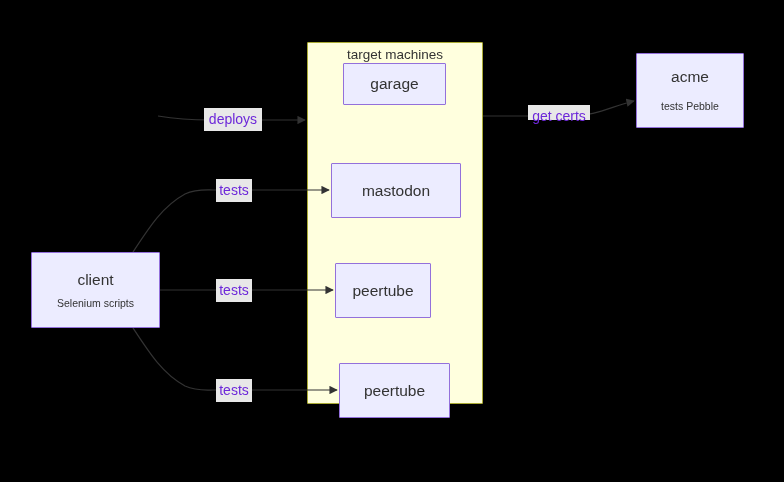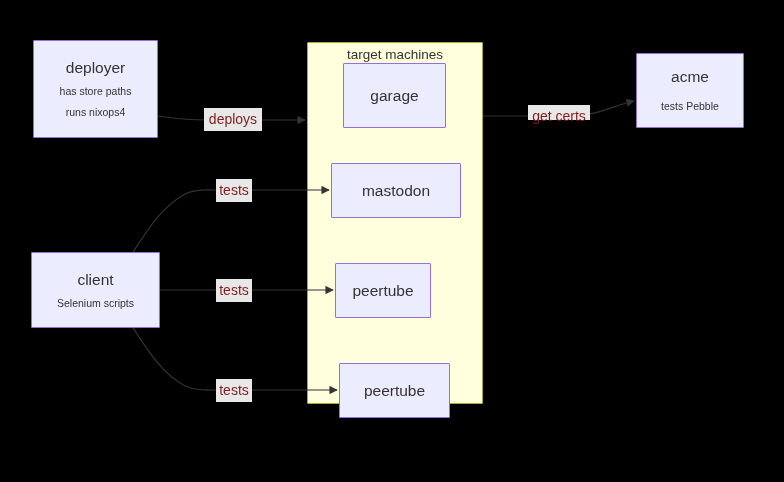--- a/index.html
+++ b/index.html
@@ -58,21 +58,21 @@
     color: #333333;
     margin-top: 9px;
     line-height: 1.2;
   }
   .node-sub + .node-sub {
     margin-top: 8px;
   }
   .edge-label {
     position: absolute;
     background: #e8e8e8;
-    color: #7f1d1d;
+    color: #6d28d9;
     font-size: 14px;
     line-height: 23px;
     text-align: center;
     white-space: nowrap;
     padding: 0 1px;
     box-sizing: border-box;
   }
 </style>
 </head>
 <body>
@@ -96,32 +96,27 @@
              L 329,190" fill="none" stroke="#333333" stroke-width="1.2" marker-end="url(#arrow)"></path>
 
     <path d="M 160,290 L 333,290" fill="none" stroke="#333333" stroke-width="1.2" marker-end="url(#arrow)"></path>
 
     <path d="M 133,328 C 150,354 163,374 185,386 C 196,391 205,390 213,390
              L 337,390" fill="none" stroke="#333333" stroke-width="1.2" marker-end="url(#arrow)"></path>
 
     <path d="M 483,116 L 570,116 C 596,116 612,106 634,101" fill="none" stroke="#333333" stroke-width="1.2" marker-end="url(#arrow)"></path>
   </svg>
 
-  <div class="node" style="left:33px; top:40px; width:125px; height:98px;">
-    <div class="node-title">deployer</div>
-    <div class="node-sub">has store paths</div>
-    <div class="node-sub">runs nixops4</div>
-  </div>
 
   <div class="node" style="left:31px; top:252px; width:129px; height:76px;">
     <div class="node-title">client</div>
     <div class="node-sub">Selenium scripts</div>
   </div>
 
-  <div class="node" style="left:343px; top:63px; width:103px; height:65px;">
+  <div class="node" style="left:343px; top:63px; width:103px; height:42px;">
     <div class="node-title">garage</div>
   </div>
 
   <div class="node" style="left:331px; top:163px; width:130px; height:55px;">
     <div class="node-title">mastodon</div>
   </div>
 
   <div class="node" style="left:335px; top:263px; width:96px; height:55px;">
     <div class="node-title">peertube</div>
   </div>

